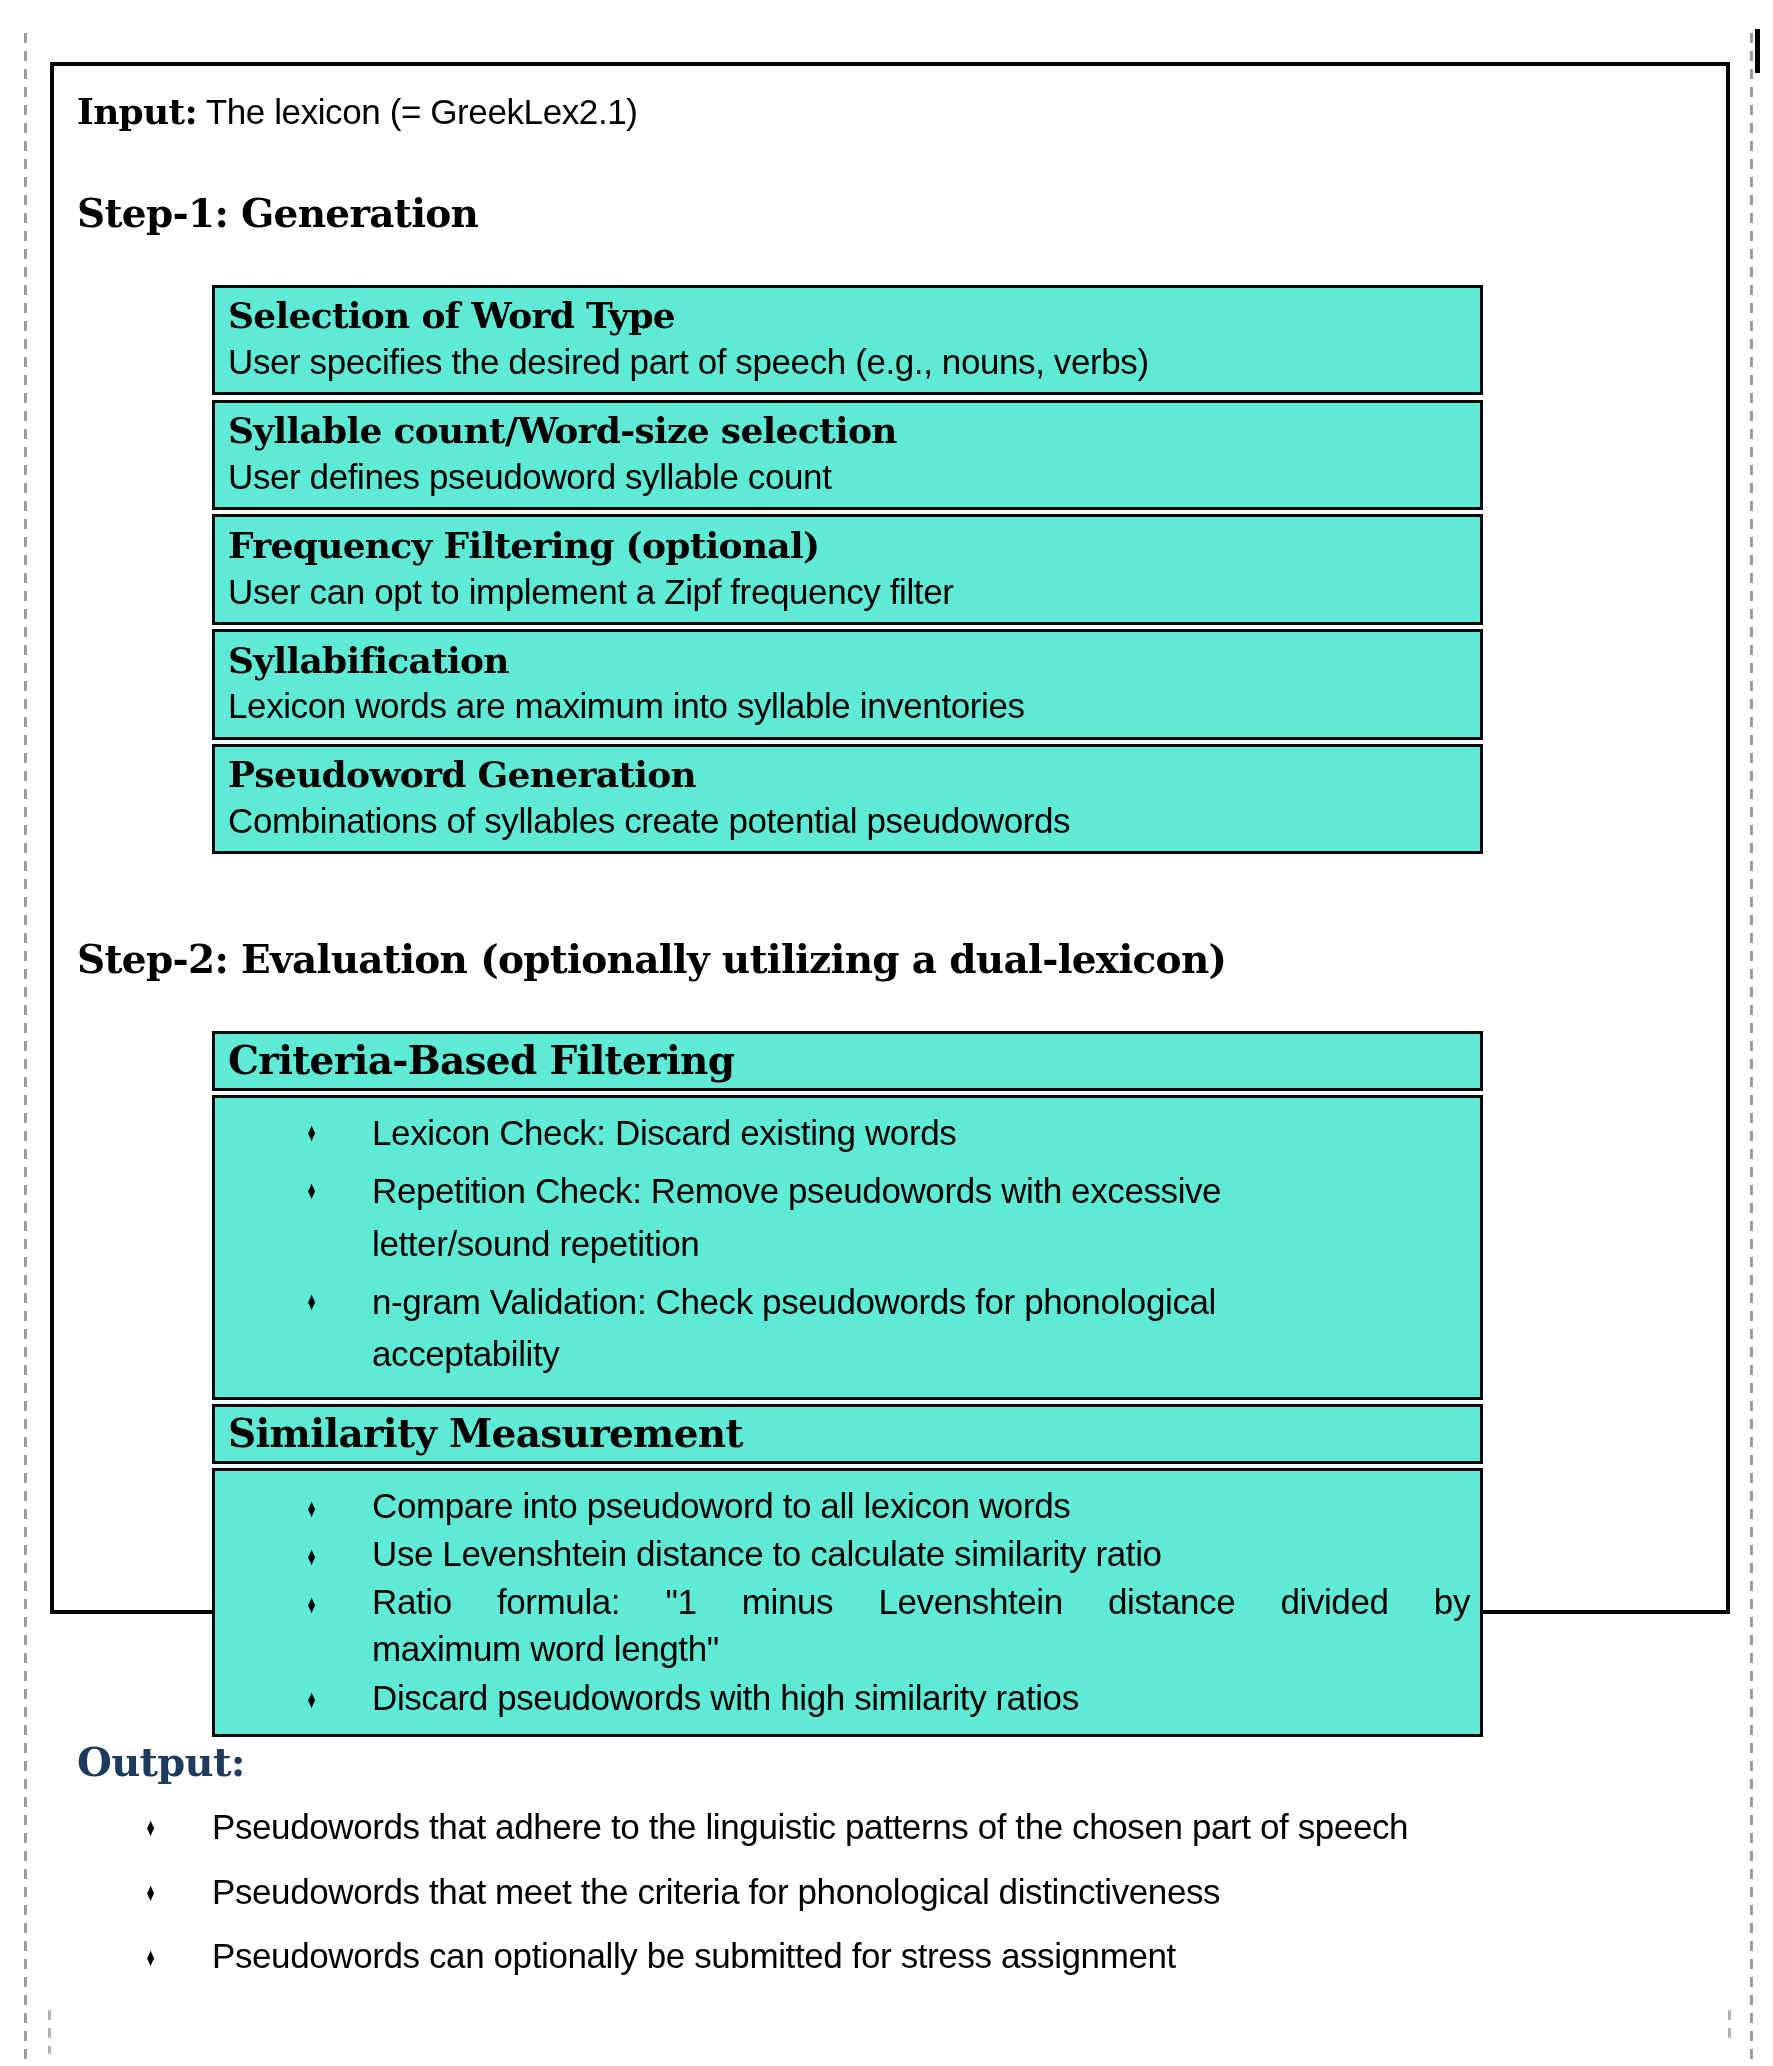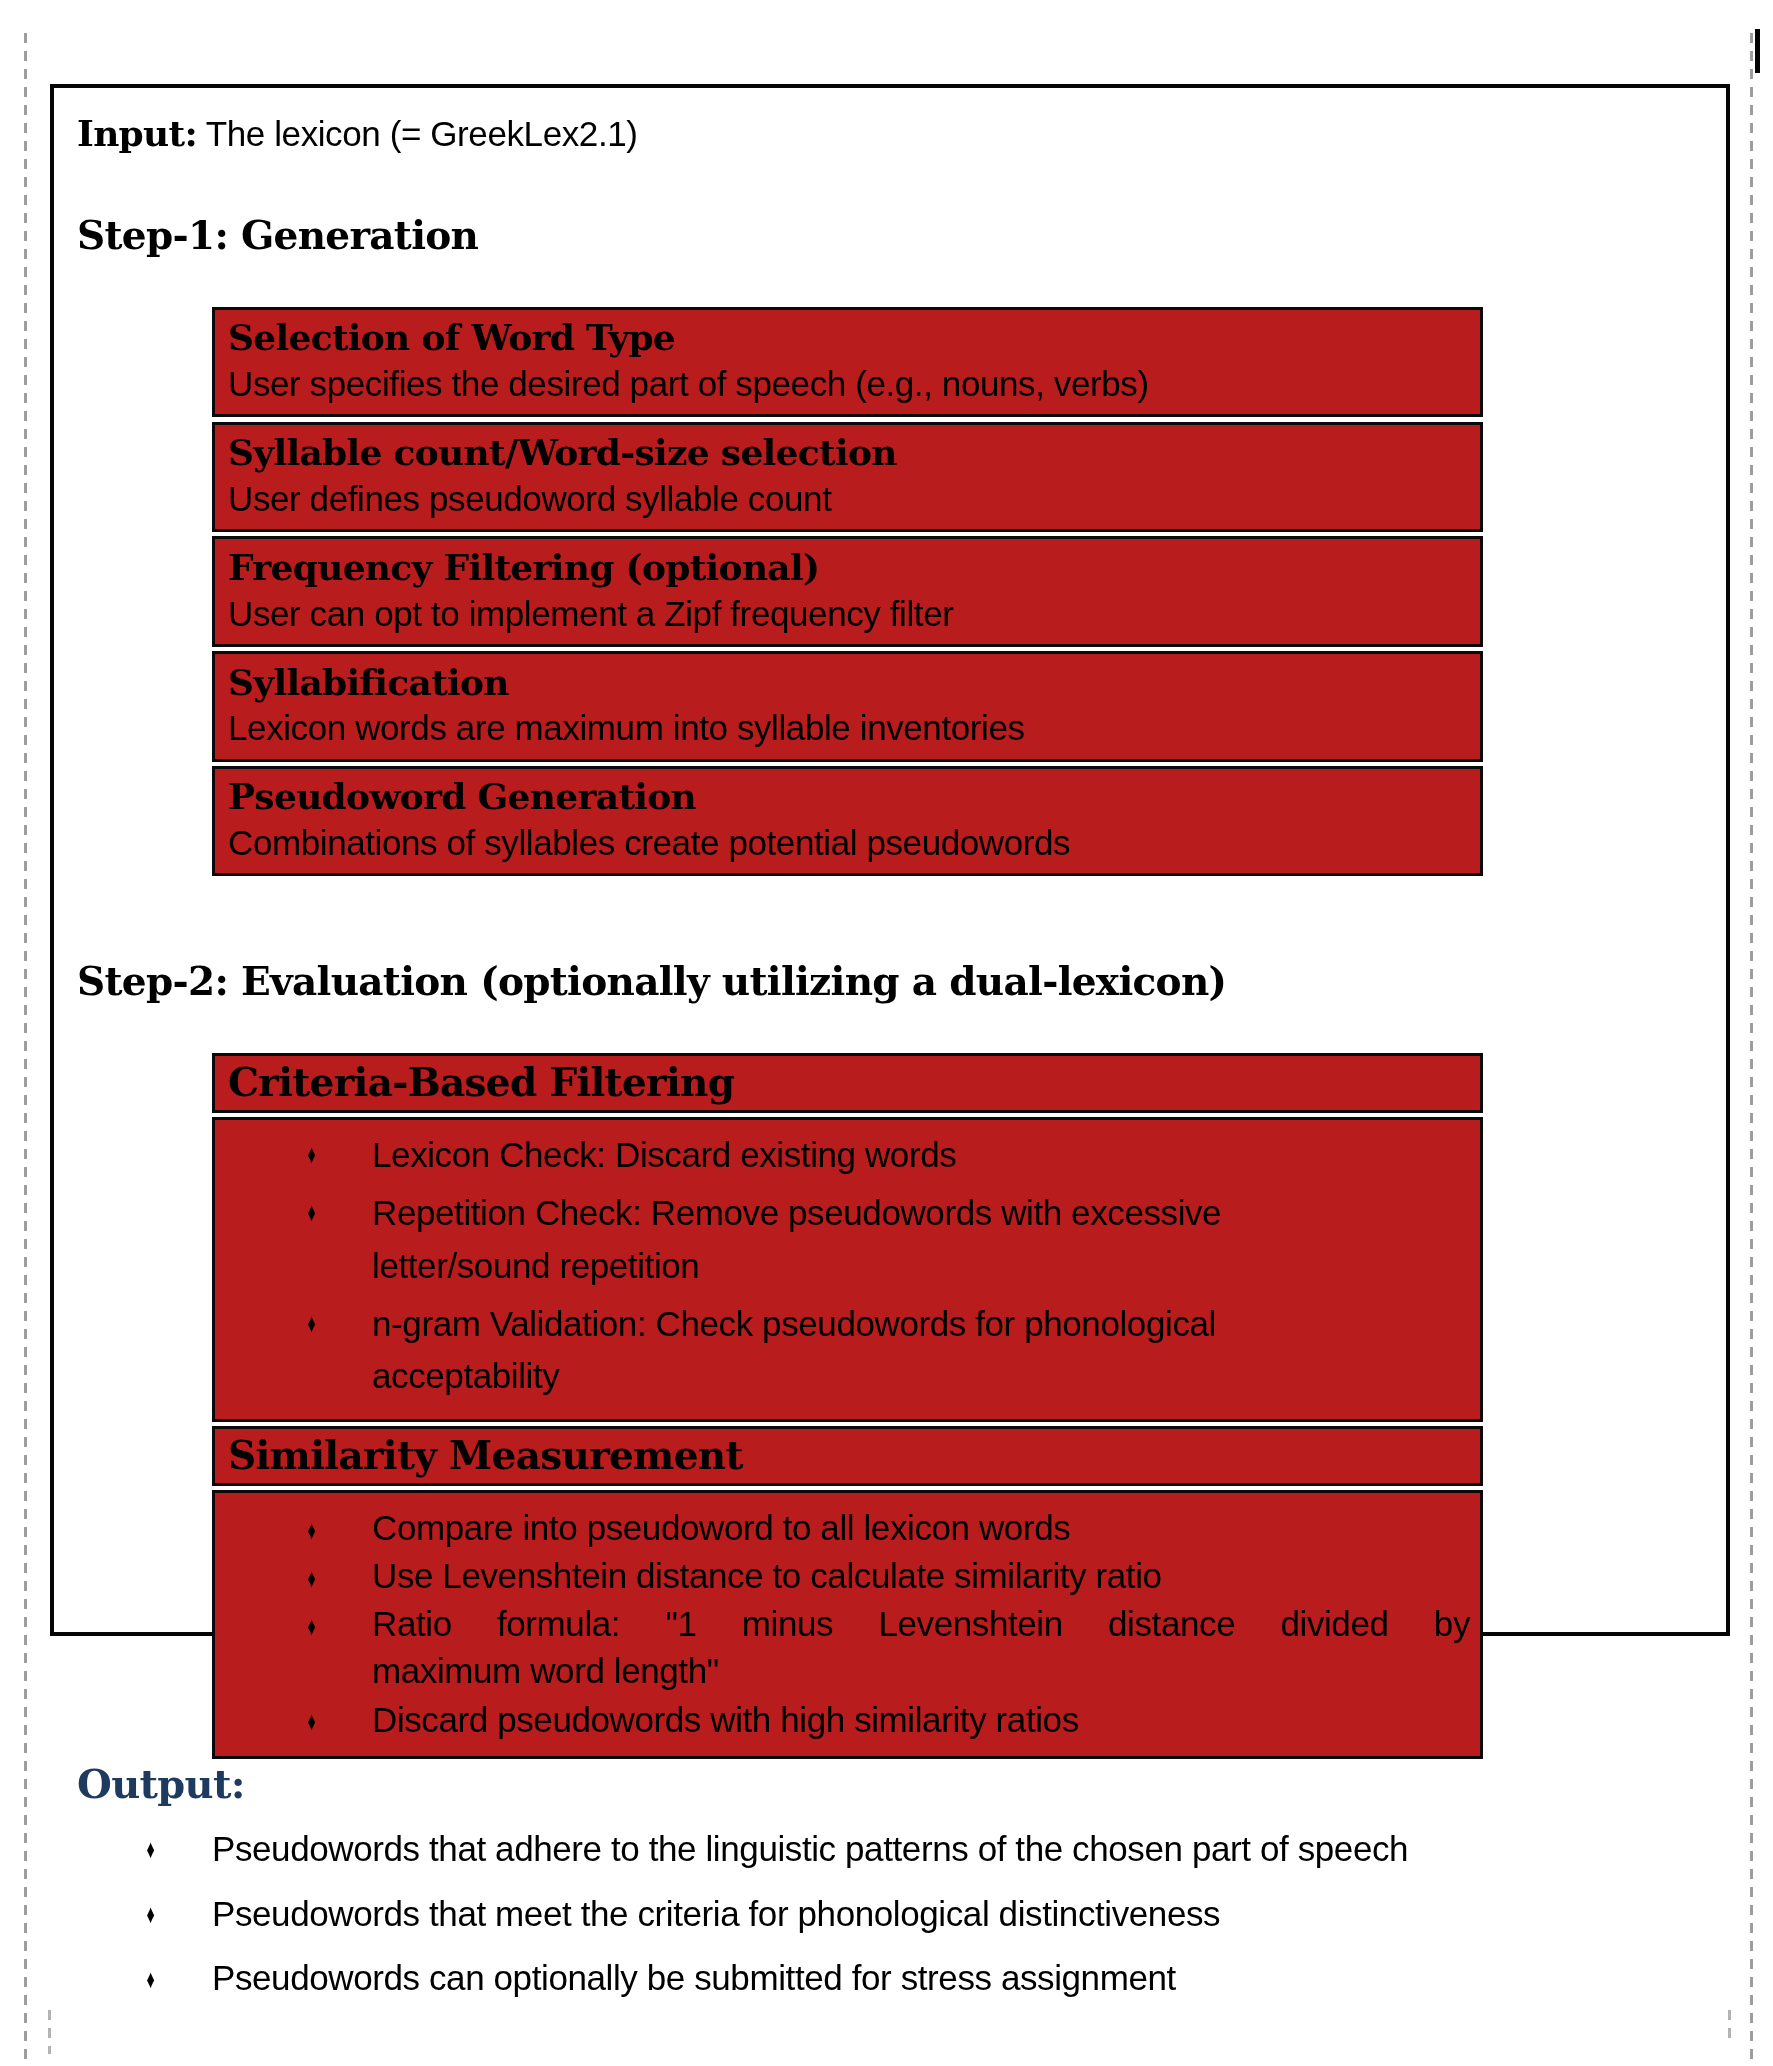--- a/index.html
+++ b/index.html
@@ -18,36 +18,36 @@
   .stub {
     position:absolute; width:2.9px;
     background:repeating-linear-gradient(180deg,#b3b3b3 0 10px,transparent 10px 18px);
   }
   .stub.left  { left:48px;  top:2010px; height:44px; }
   .stub.right { left:1728px; top:2010px; height:36px; }
   .cursor-bar { position:absolute; left:1755px; top:29px; width:5px; height:44px; background:#000; }
 
   
   .figure-box {
-    position:absolute; left:50px; top:84px; width:1680px; height:1552px;
+    position:absolute; left:50px; top:62px; width:1680px; height:1552px;
     border:4.3px solid #050505; padding:21.5px 21.5px 0 23px;
   }
 
   .serif-bold { font-family:"DejaVu Serif","Liberation Serif",serif; font-weight:bold; letter-spacing:-0.7px; }
 
   .input-line { font-size:36px; line-height:1.3; }
   .input-line .lbl { font-family:"DejaVu Serif","Liberation Serif",serif; font-weight:bold; letter-spacing:-0.7px; }
   .input-line .txt { font-size:35px; letter-spacing:-0.4px; }
 
   .step-heading { margin-top:53px; font-size:39px; line-height:1.3; }
   .step-heading.second { margin-top:80px; }
 
   
   .tbl { margin-top:46px; margin-left:135px; width:1271px; }
-  .tbl .row { border:3.6px solid #0a0a0a; background:#b91c1c; }
+  .tbl .row { border:3.6px solid #0a0a0a; background:#5eead4; }
   .tbl .row + .row { margin-top:4.3px; }
 
   .gen-row { padding:6.4px 13px 8.6px 13px; }
   .gen-row .row-title { font-size:36px; line-height:1.18; }
   .gen-row .row-desc  { font-size:35px; line-height:1.22; letter-spacing:-0.4px; margin-top:4.3px; }
 
   .hdr-row { padding:3.6px 13px 5.7px 13px; font-size:39px; line-height:1.15; }
 
   .bullets { list-style:none; }
   .bullets li { position:relative; padding-left:157px; padding-right:10px; font-size:35px; letter-spacing:-0.4px; }

